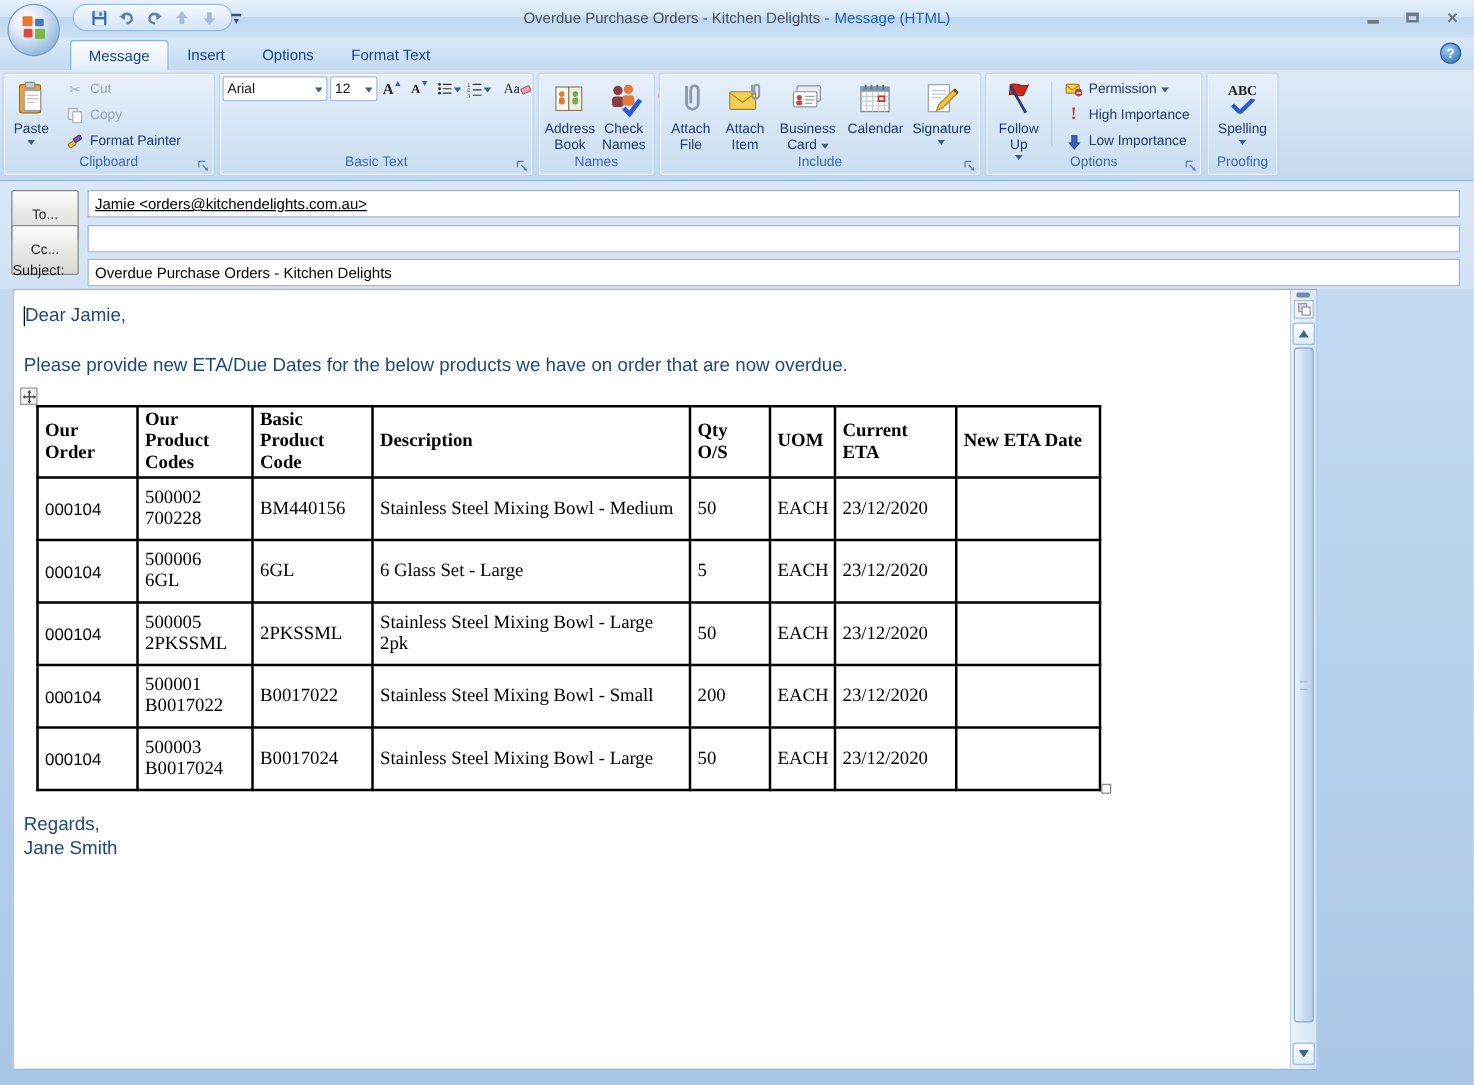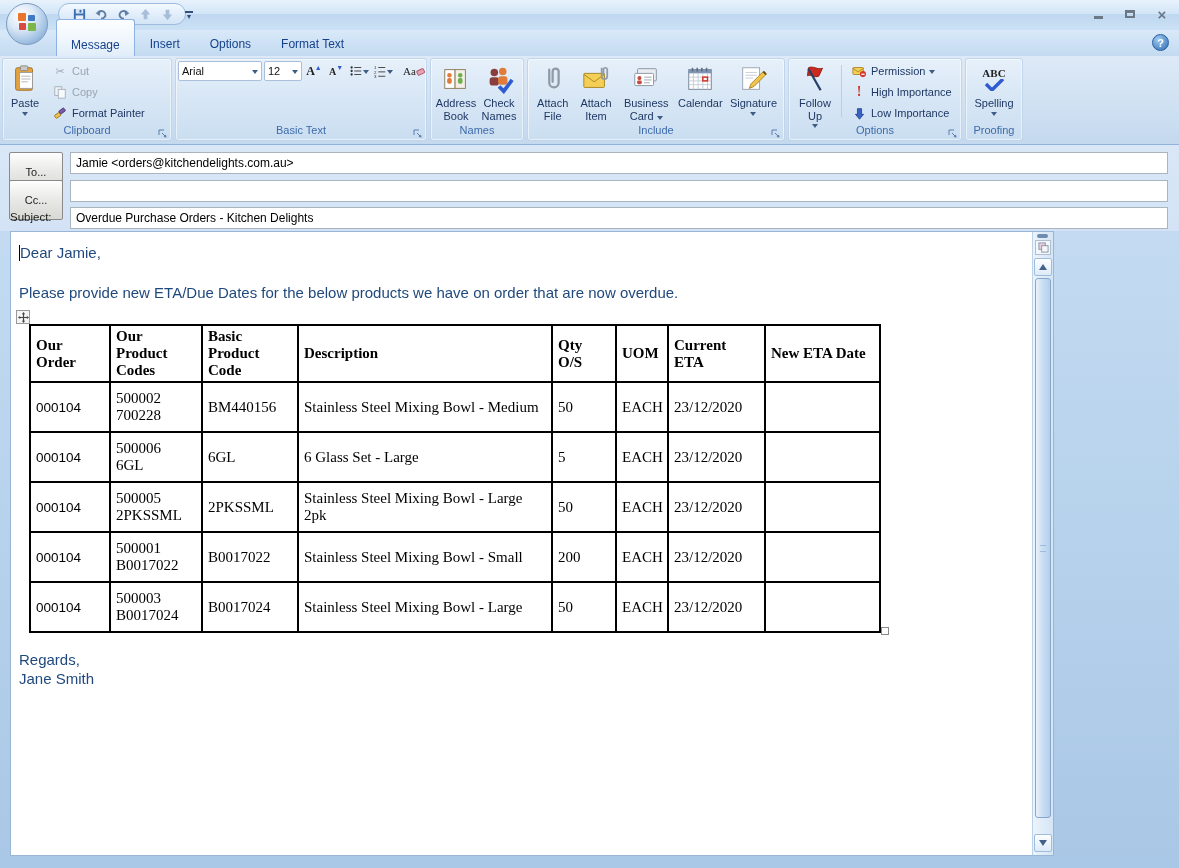--- a/index.html
+++ b/index.html
@@ -23,21 +23,21 @@
   .title-text .suffix { color:#1b62b8; margin-left:4px; }
   .winbtns { position:absolute; right:8px; top:6px; display:flex; gap:14px; align-items:center; }
   .wbtn { width:18px; height:16px; display:flex; align-items:center; justify-content:center; cursor:pointer; }
   .glyph-min { width:9px; height:3px; background:#6d7886; margin-top:7px; }
   .glyph-max { width:10px; height:8px; border:2px solid #6d7886; border-top-width:3px; }
   .glyph-close { color:#6d7886; font-size:15px; font-weight:bold; line-height:1; }
 
   
   .tabrow { position:absolute; left:0; top:30px; width:1179px; height:26px;
             background:linear-gradient(180deg,#d9e9f9 0%,#c3daf1 100%); display:flex; align-items:flex-end; padding-left:56px; }
-  .tab { padding:18px 14px 4px; font-size:12px; color:#15428b; cursor:pointer; border:1px solid transparent; }
+  .tab { padding:5px 14px 4px; font-size:12px; color:#15428b; cursor:pointer; border:1px solid transparent; }
   .tab.active { background:linear-gradient(180deg,#fdfeff 0%,#eef5fc 60%,#e0edf9 100%);
                 border:1px solid #8db2e3; border-bottom:none; border-radius:3px 3px 0 0; }
   .helpbtn { position:absolute; right:10px; top:34px; width:17px; height:17px; border-radius:50%;
              background:radial-gradient(circle at 35% 30%, #9ecbf2, #2d6cb4); border:1px solid #2a5e9d;
              color:#fff; font-size:11px; font-weight:bold; display:flex; align-items:center; justify-content:center; cursor:pointer; }
 
   
   .ribbon { position:absolute; left:0; top:56px; width:1179px; height:89px;
             background:linear-gradient(180deg,#dde9f7 0%,#d0e1f3 55%,#c4d8ee 100%);
             border-bottom:1px solid #8fb3da; display:flex; padding:2px 0 2px 2px; }
@@ -75,21 +75,21 @@
   
   .fields { position:absolute; left:0; top:145px; width:1179px; height:86px;
             background:linear-gradient(180deg,#d9e7f7 0%,#d3e3f5 100%); }
   .frow { position:absolute; left:0; width:1179px; height:24px; }
   .addr-btn { position:absolute; left:9px; top:0; width:54px; height:40px; font-size:11px; color:#1c1c1c;
               background:linear-gradient(180deg,#fefefe,#e8e8e6 50%,#d8d8d4); border:1px solid #898a8c;
               border-radius:2px; box-shadow:inset 0 1px 0 #fff; cursor:pointer; }
   .subject-label { position:absolute; left:10px; top:4px; font-size:11.5px; color:#1c1c1c; }
   .fieldbox { position:absolute; left:70px; right:11px; top:0; height:22px; background:#fff;
               border:1px solid #aab4bf; font-size:12px; color:#000; padding:3px 5px; cursor:text; white-space:nowrap; overflow:hidden; }
-  .fieldbox .resolved { }
+  .fieldbox .resolved { text-decoration:underline; }
 
   
   .bodywrap { position:absolute; left:10px; top:231px; width:1044px; height:625px; background:#fff;
               border:1px solid #9ab6d6; }
   .canvas { position:absolute; left:0; top:0; right:21px; bottom:0; overflow:hidden; padding:12px 8px;
             font-size:15px; color:#1f497d; cursor:text; }
   .caret { display:inline-block; width:1px; height:16px; background:#000; vertical-align:text-bottom; margin-right:0; }
   .para { margin-bottom:23px; }
   .tablewrap { position:relative; margin:10px 0 18px 10px; width:850px;border-radius:20px; }
   .movehandle { position:absolute; left:-13px; top:-14px; width:14px; height:14px; background:#f4f4f4;
@@ -159,20 +159,23 @@
             <polygon points="8,2 13,8 10,8 10,13 6,13 6,8 3,8" fill="#a8bed8"></polygon>
           </svg>
       </span>
       <span class="qbtn">
         <svg viewBox="0 0 16 16" width="15" height="15">
             <polygon points="8,14 13,8 10,8 10,3 6,3 6,8 3,8" fill="#a8bed8"></polygon>
           </svg>
       </span>
     </div>
     <span class="qat-more"><span style="width:8px;height:1.5px;background:#33507a;margin-bottom:2px"></span>▾</span>
+    <div class="title-text">
+      <span>Overdue Purchase Orders - Kitchen Delights -</span><span class="suffix">Message (HTML)</span>
+    </div>
     <div class="winbtns">
       <span class="wbtn">
           <span class="glyph-min"></span>
         </span>
       <span class="wbtn">
           <span class="glyph-max"></span>
         </span>
       <span class="wbtn">
           <span class="glyph-close">×</span>
         </span>

